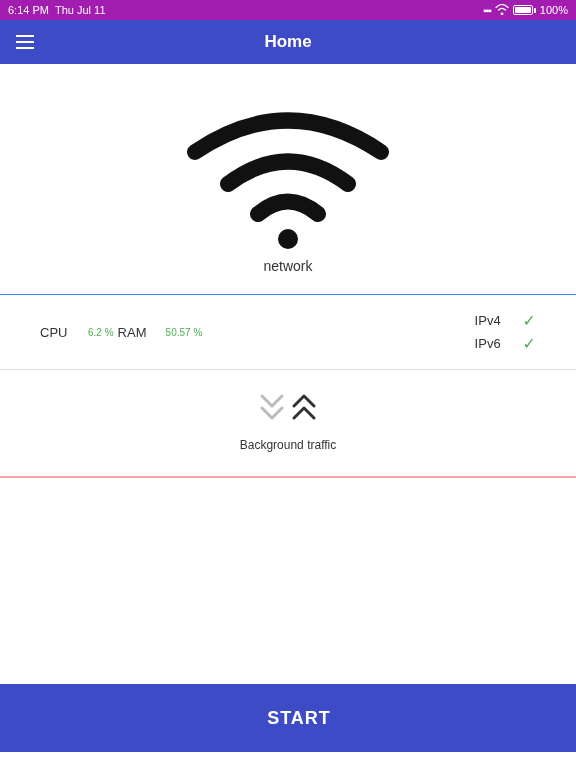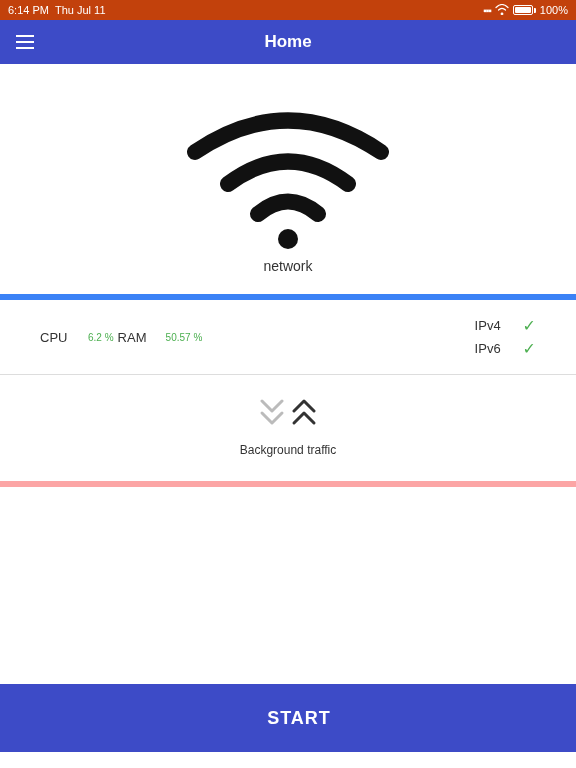--- a/index.html
+++ b/index.html
@@ -12,21 +12,21 @@
       width: 576px;
       height: 768px;
       font-family: -apple-system, BlinkMacSystemFont, 'Helvetica Neue', Arial, sans-serif;
       background: #fff;
       position: relative;
       overflow: hidden;
     }
 
     
     .status-bar {
-      background: #c2410c;
+      background: #a21caf;
       color: #fff;
       height: 20px;
       display: flex;
       align-items: center;
       justify-content: space-between;
       padding: 0 8px;
       font-size: 11px;
     }
 
     .status-bar-left {
@@ -80,21 +80,21 @@
       display: flex;
       flex-direction: column;
     }
 
     
     .wifi-section {
       display: flex;
       flex-direction: column;
       align-items: center;
       padding: 20px 0 10px;
-      border-bottom: 6px solid #3b82f6;
+      border-bottom: 1px solid #3b82f6;
     }
 
     .wifi-icon {
       width: 230px;
       height: 170px;
     }
 
     .wifi-label {
       font-size: 14px;
       color: #333;
@@ -156,21 +156,21 @@
     .check-icon {
       color: #4CAF50;
       font-size: 16px;
     }
 
     
     .features-section {
       display: flex;
       justify-content: space-around;
       padding: 24px 63px;
-      border-bottom: 6px solid #fca5a5;
+      border-bottom: 2px solid #fca5a5;
     }
 
     .feature-item {
       display: flex;
       flex-direction: column;
       align-items: center;
       gap: 8px;
     }
 
     .feature-icons {

